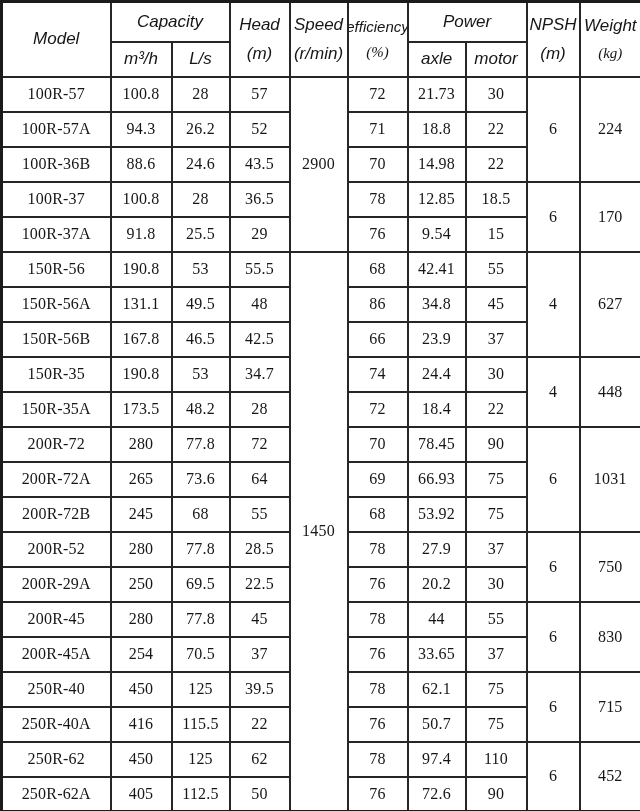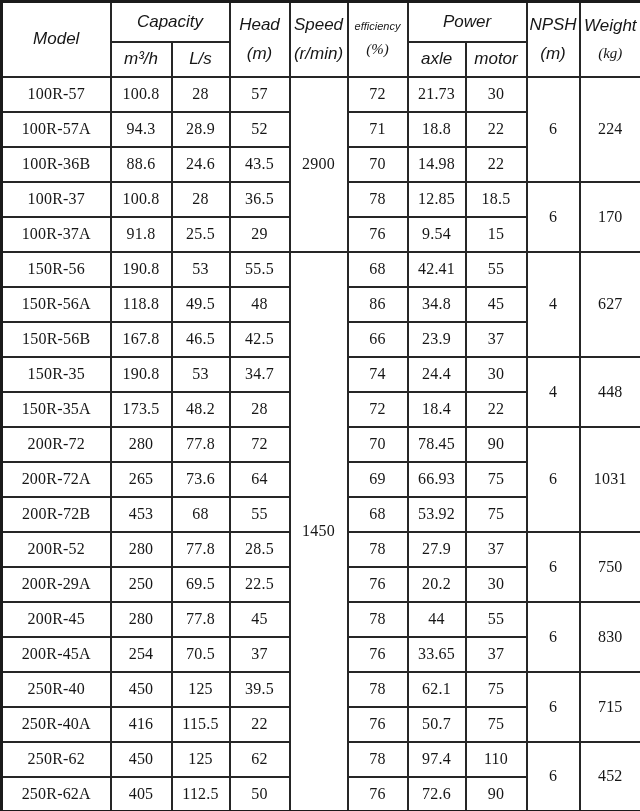--- a/index.html
+++ b/index.html
@@ -36,21 +36,21 @@
   tr.hdr-row2 { height: 35px; }
   .two-line {
     display: flex;
     flex-direction: column;
     justify-content: flex-end;
     align-items: center;
     gap: 9px;
     height: 100%;
   }
   .hl-sans { font-family: "Liberation Sans", "DejaVu Sans", sans-serif; font-size: 17px; }
-  .hl-sans-sm { font-family: "Liberation Sans", "DejaVu Sans", sans-serif; font-size: 11px; }
+  .hl-sans-sm { font-family: "Liberation Sans", "DejaVu Sans", sans-serif; font-size: 15px; }
   .hl-serif-sm { font-family: "Liberation Serif", "DejaVu Serif", serif; font-size: 15px; }
   
   tbody tr { height: 35px; }
   td.data-cell {
     font-family: "Liberation Serif", "DejaVu Serif", serif;
     font-size: 16px;
     letter-spacing: 0.2px;
   }
 </style>
 </head>
@@ -122,21 +122,21 @@
           <td class="data-cell" rowspan="5">2900</td>
           <td class="data-cell">72</td>
           <td class="data-cell">21.73</td>
           <td class="data-cell">30</td>
           <td class="data-cell" rowspan="3">6</td>
           <td class="data-cell" rowspan="3">224</td>
         </tr>
         <tr>
           <td class="data-cell">100R-57A</td>
           <td class="data-cell">94.3</td>
-          <td class="data-cell">28.9</td>
+          <td class="data-cell">26.2</td>
           <td class="data-cell">52</td>
           <td class="data-cell">71</td>
           <td class="data-cell">18.8</td>
           <td class="data-cell">22</td>
         </tr>
         <tr>
           <td class="data-cell">100R-36B</td>
           <td class="data-cell">88.6</td>
           <td class="data-cell">24.6</td>
           <td class="data-cell">43.5</td>
@@ -171,21 +171,21 @@
           <td class="data-cell">55.5</td>
           <td class="data-cell" rowspan="16">1450</td>
           <td class="data-cell">68</td>
           <td class="data-cell">42.41</td>
           <td class="data-cell">55</td>
           <td class="data-cell" rowspan="3">4</td>
           <td class="data-cell" rowspan="3">627</td>
         </tr>
         <tr>
           <td class="data-cell">150R-56A</td>
-          <td class="data-cell">118.8</td>
+          <td class="data-cell">131.1</td>
           <td class="data-cell">49.5</td>
           <td class="data-cell">48</td>
           <td class="data-cell">86</td>
           <td class="data-cell">34.8</td>
           <td class="data-cell">45</td>
         </tr>
         <tr>
           <td class="data-cell">150R-56B</td>
           <td class="data-cell">167.8</td>
           <td class="data-cell">46.5</td>
@@ -229,21 +229,21 @@
           <td class="data-cell">200R-72A</td>
           <td class="data-cell">265</td>
           <td class="data-cell">73.6</td>
           <td class="data-cell">64</td>
           <td class="data-cell">69</td>
           <td class="data-cell">66.93</td>
           <td class="data-cell">75</td>
         </tr>
         <tr>
           <td class="data-cell">200R-72B</td>
-          <td class="data-cell">453</td>
+          <td class="data-cell">245</td>
           <td class="data-cell">68</td>
           <td class="data-cell">55</td>
           <td class="data-cell">68</td>
           <td class="data-cell">53.92</td>
           <td class="data-cell">75</td>
         </tr>
         <tr>
           <td class="data-cell">200R-52</td>
           <td class="data-cell">280</td>
           <td class="data-cell">77.8</td>

